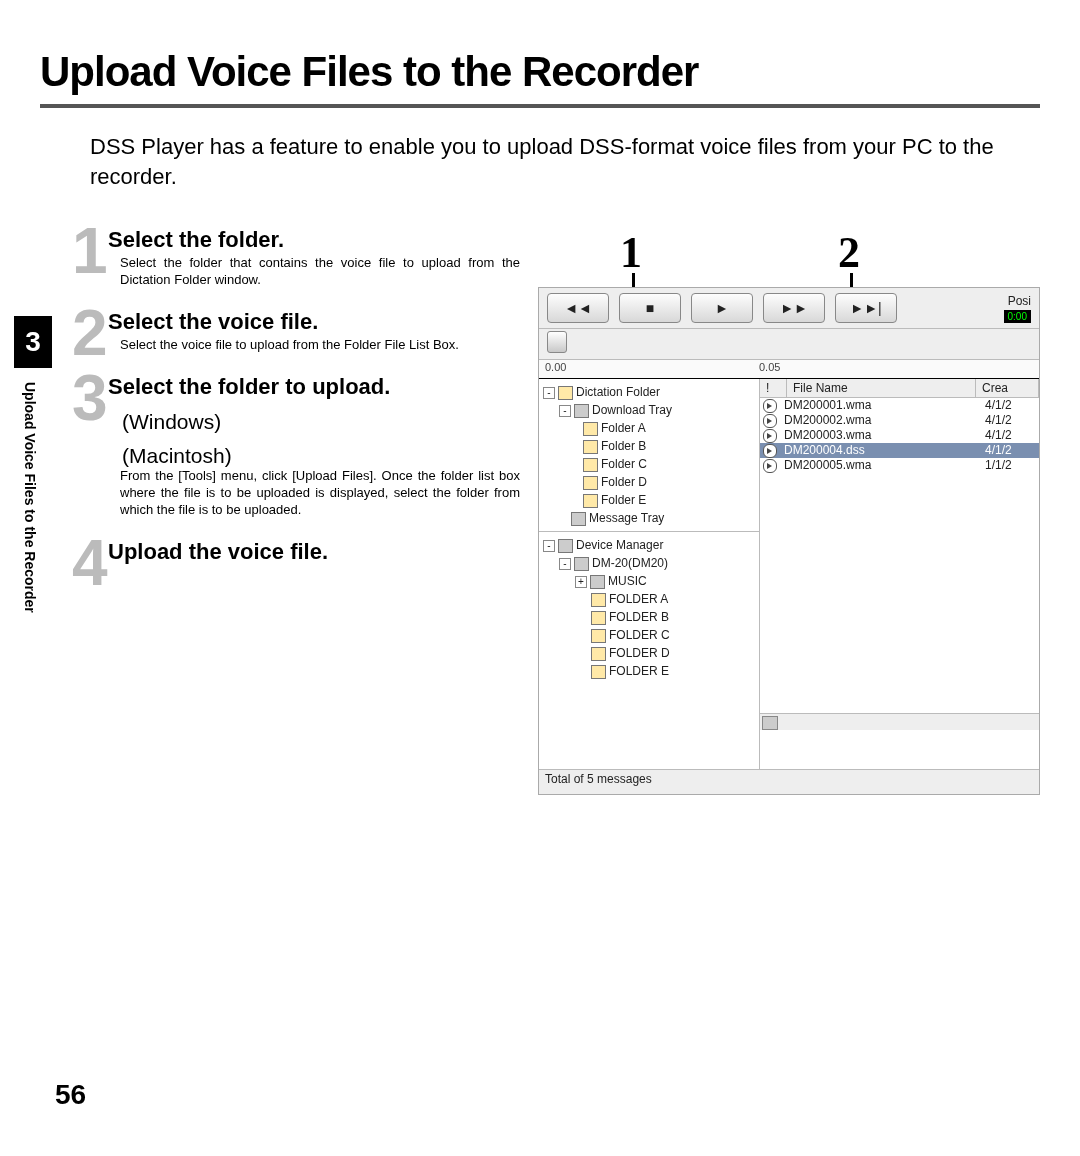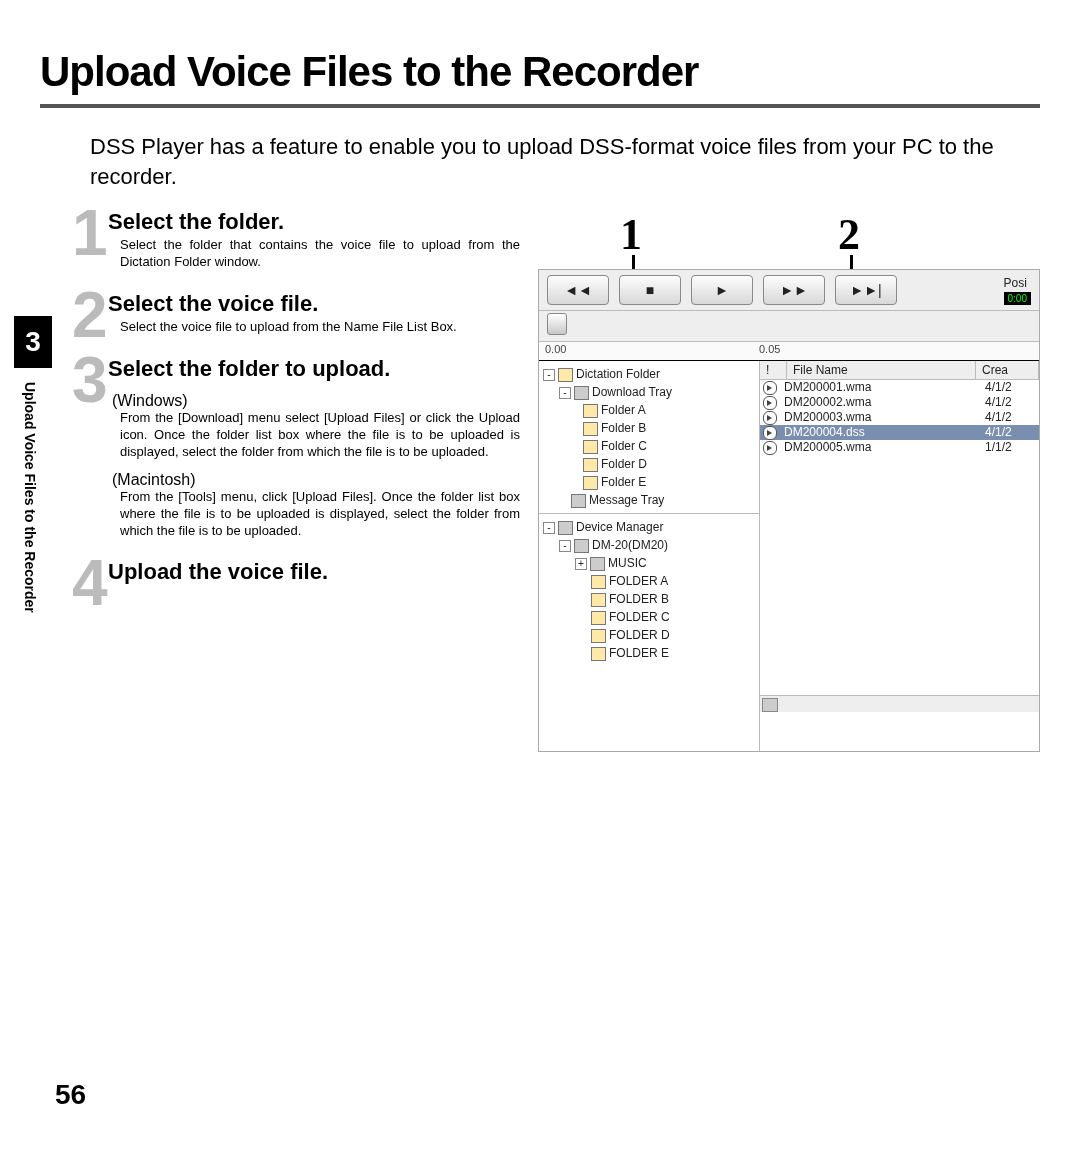--- a/index.html
+++ b/index.html
@@ -1,34 +1,34 @@
 <!DOCTYPE html>
 <html><head>
 <meta charset="utf-8">
 <style>
 html,body{margin:0;padding:0;background:#fff;font-family:Arial,Helvetica,sans-serif;color:#000}
 .page{width:1080px;height:1156px;position:relative;box-sizing:border-box;padding:48px 40px 0 40px}
 .title{font-size:42px;font-weight:bold;margin-bottom:8px;letter-spacing:-1px}
 .hr{height:4px;background:#555;margin-bottom:24px}
-.intro{font-size:22px;line-height:1.35;margin-bottom:18px;padding-left:50px;padding-right:0}
+.intro{font-size:22px;line-height:1.35;margin-bottom:36px;padding-left:50px;padding-right:0}
 .body{display:flex}
 .leftcol{width:510px;padding-left:50px;box-sizing:border-box}
 .sidebar-tab{position:absolute;left:14px;top:316px;background:#000;color:#fff;width:38px;height:52px;display:flex;align-items:center;justify-content:center;font-size:28px;font-weight:bold}
 .sidebar-text{position:absolute;left:22px;top:382px;writing-mode:vertical-rl;text-orientation:mixed;font-size:14px;font-weight:bold;transform:rotate(0deg)}
 .step{position:relative;margin-bottom:20px}
 .stepnum{position:absolute;left:-18px;top:-8px;font-size:64px;font-weight:bold;color:#bbb;font-family:Arial,Helvetica,sans-serif;line-height:1}
 .step .st-title{font-size:22px;font-weight:bold;margin-left:18px;margin-bottom:2px}
 .step .st-body{font-size:13px;line-height:1.3;margin-left:30px;text-align:justify}
-.subplat{font-size:16px;margin-left:22px;margin-top:10px}
+.subplat{font-size:21px;margin-left:32px;margin-top:10px}
 .pagefooter{position:absolute;left:55px;bottom:45px;font-size:28px;font-weight:bold}
 
 .shot{width:500px;border:1px solid #aaa;background:#e8e8e8;font-size:13px;color:#222;position:relative;margin-left:18px}
 .toolbar{height:40px;display:flex;align-items:center;padding:0 8px;gap:10px;background:#eee;border-bottom:1px solid #bbb}
 .tbtn{width:60px;height:28px;border:1px solid #888;border-radius:4px;background:linear-gradient(#fdfdfd,#d8d8d8);display:flex;align-items:center;justify-content:center;font-size:14px}
-.posi{margin-left:auto;font-size:12px;text-align:left}
+.posi{margin-left:auto;font-size:12px;text-align:right}
 .posi .lcd{display:inline-block;background:#000;color:#0f0;font-size:10px;padding:1px 4px;margin-top:2px}
 .sliderrow{height:26px;padding:2px 8px;background:#eee;border-bottom:1px solid #bbb;position:relative}
 .slider{width:18px;height:20px;background:linear-gradient(#fff,#c8c8c8);border:1px solid #888;border-radius:3px}
 .ruler{height:18px;background:#fafafa;border-bottom:1px solid #000000;position:relative;font-size:11px;color:#444}
 .ruler span{position:absolute;top:1px}
 .splitbody{display:flex;height:390px}
 .treecol{width:220px;border-right:1px solid #bbb;background:#fff;overflow:hidden}
 .treecol2{height:180px;border-top:1px solid #bbb}
 .tree{padding:4px 4px;font-size:12px;line-height:1.5}
 .tree .row{white-space:nowrap}
@@ -71,28 +71,27 @@
 
       <div class="step">
         <div class="stepnum">1</div>
         <div class="st-title">Select the folder.</div>
         <div class="st-body">Select the folder that contains the voice file to upload from the Dictation Folder window.</div>
       </div>
 
       <div class="step">
         <div class="stepnum">2</div>
         <div class="st-title">Select the voice file.</div>
-        <div class="st-body">Select the voice file to upload from the Name File List Box.</div>
+        <div class="st-body">Select the voice file to upload from the Folder File List Box.</div>
       </div>
 
       <div class="step">
         <div class="stepnum">3</div>
         <div class="st-title">Select the folder to upload.</div>
         <div class="subplat">(Windows)</div>
-        <div class="st-body">From the [Download] menu select [Upload Files] or click the Upload icon. Once the folder list box where the file is to be uploaded is displayed, select the folder from which the file is to be uploaded.</div>
         <div class="subplat">(Macintosh)</div>
         <div class="st-body">From the [Tools] menu, click [Upload Files]. Once the folder list box where the file is to be uploaded is displayed, select the folder from which the file is to be uploaded.</div>
       </div>
 
       <div class="step">
         <div class="stepnum">4</div>
         <div class="st-title">Upload the voice file.</div>
       </div>
     </div>
 
@@ -178,18 +177,19 @@
                   <div class="c2">DM200005.wma</div>
                   <div class="c3">1/1/2</div>
                 </div>
               </div>
             <div style="height:240px"></div>
             <div class="scrollx">
                 <div class="thumb"></div>
               </div>
           </div>
         </div>
+        <div class="status">Total of 5 messages</div>
       </div>
     </div>
   </div>
 
   <div class="pagefooter">56</div>
 </div>
 
 </body></html>

